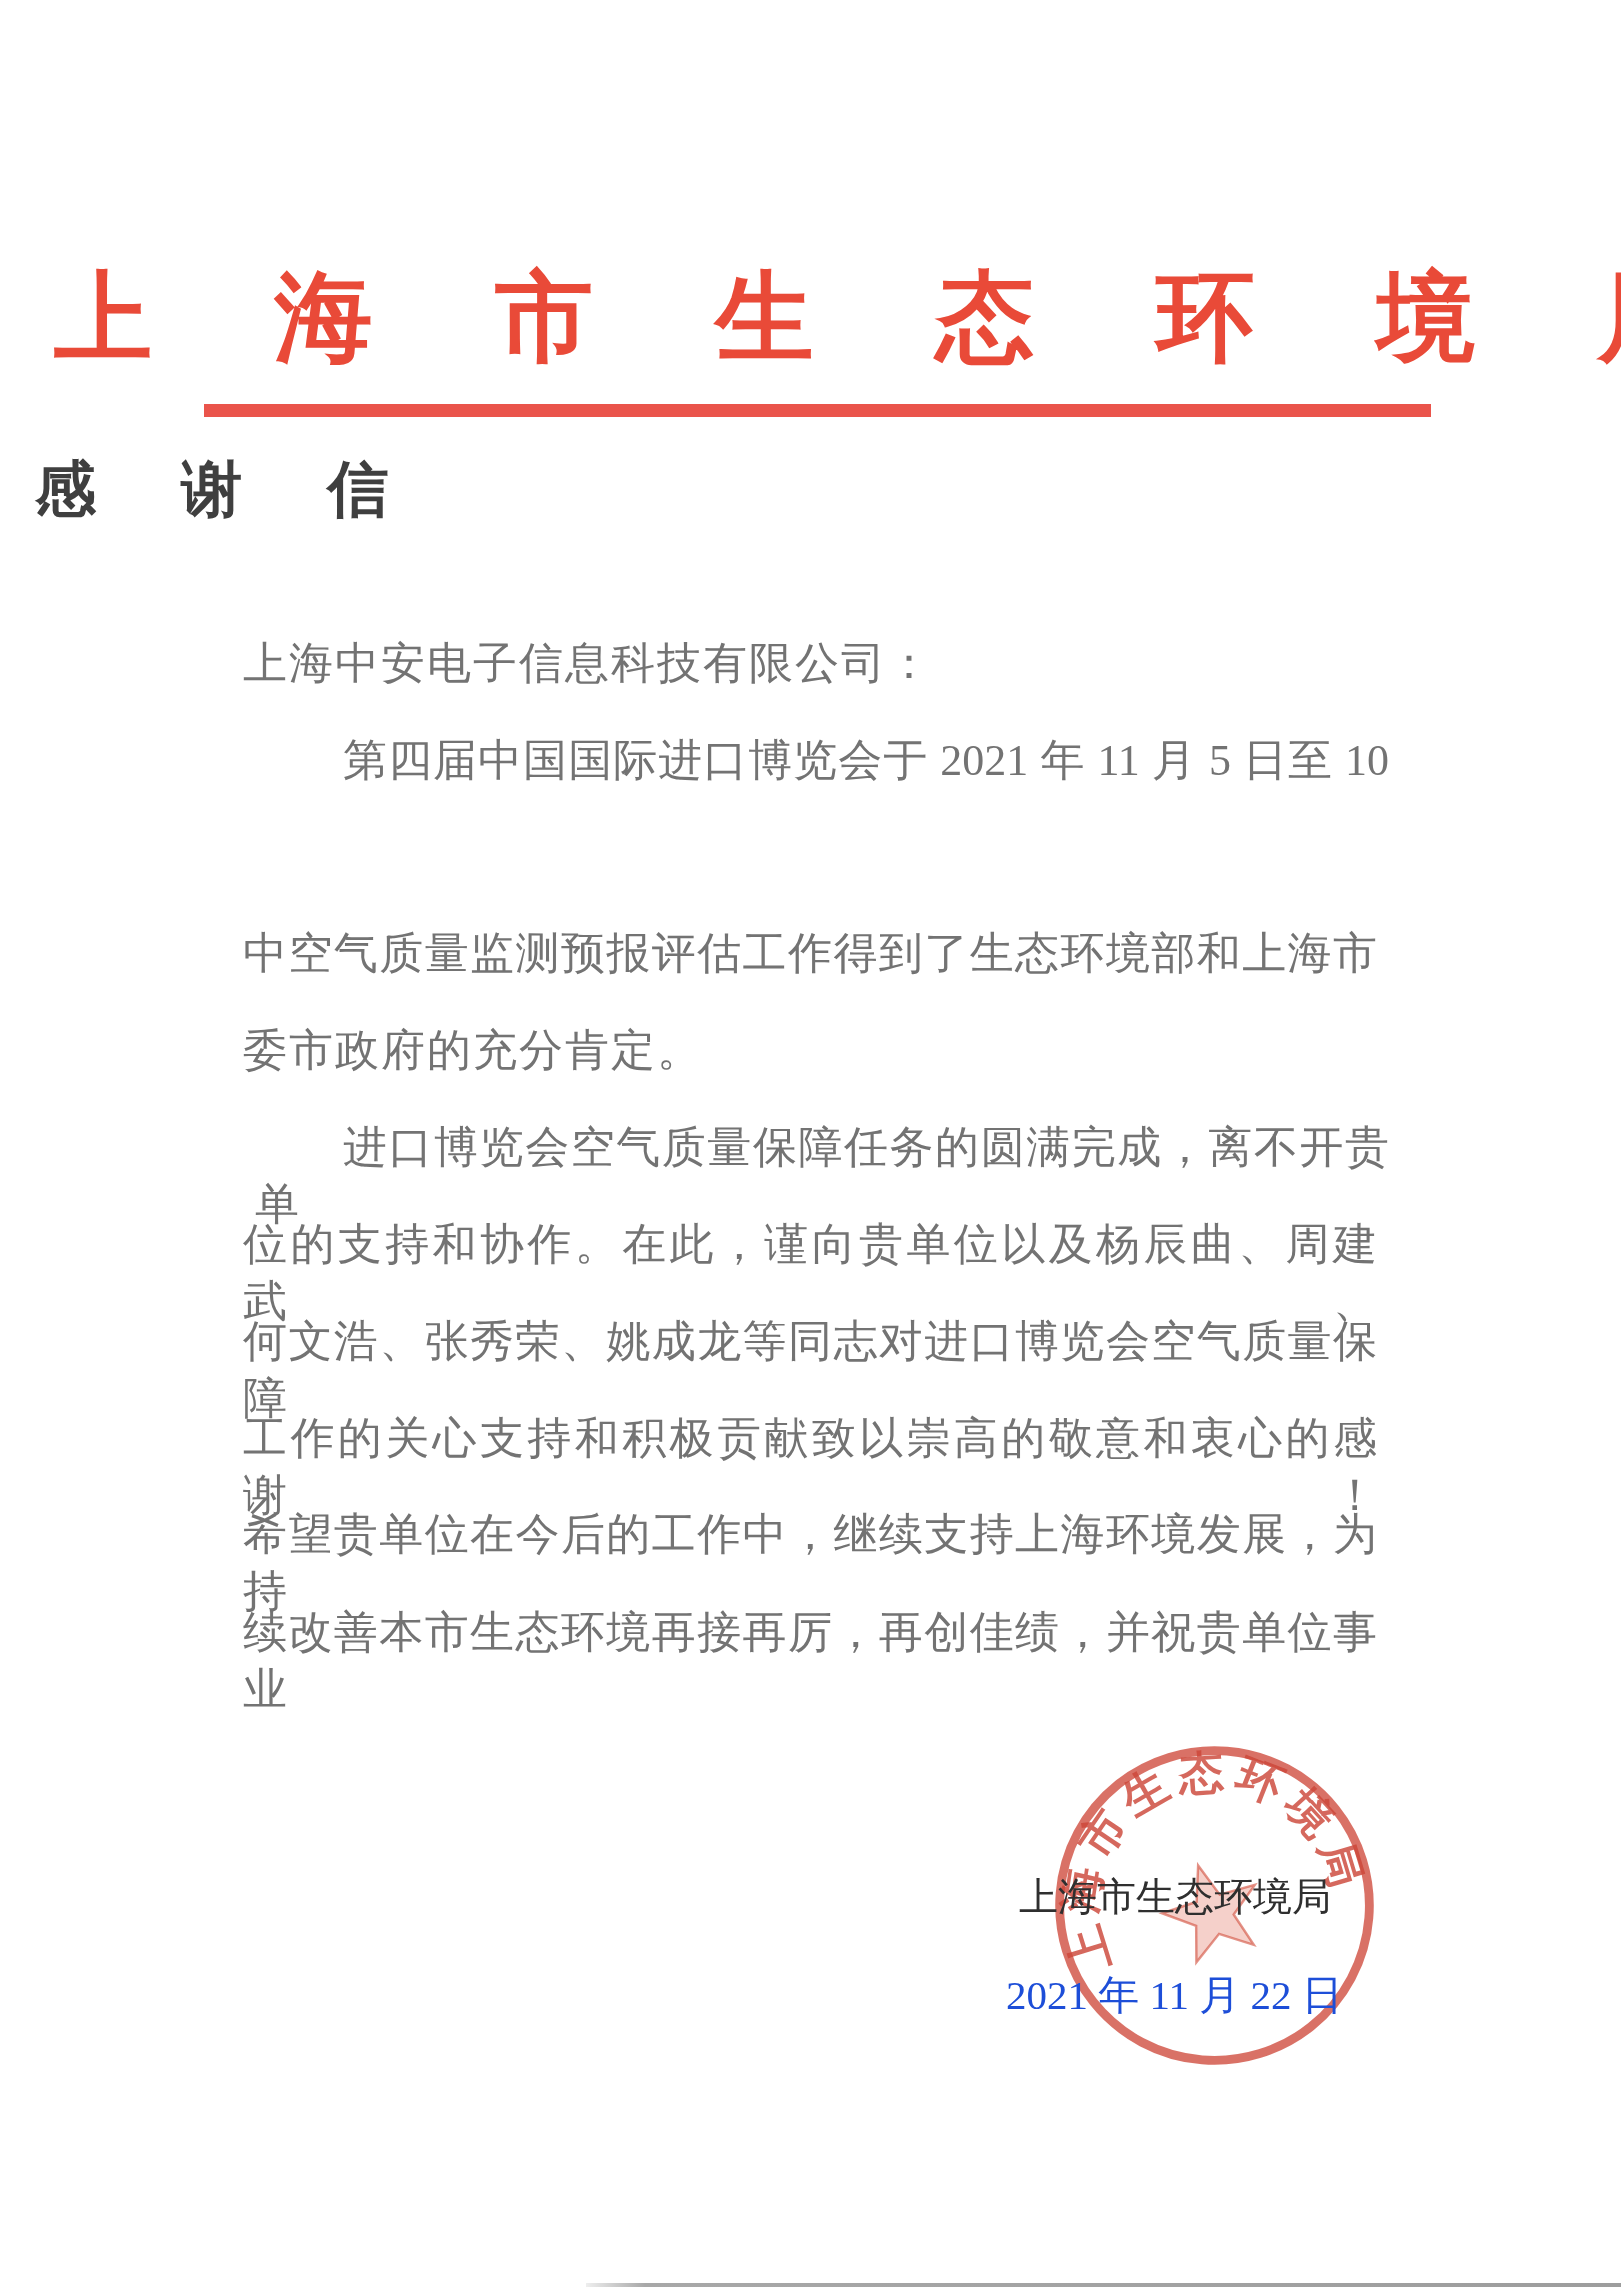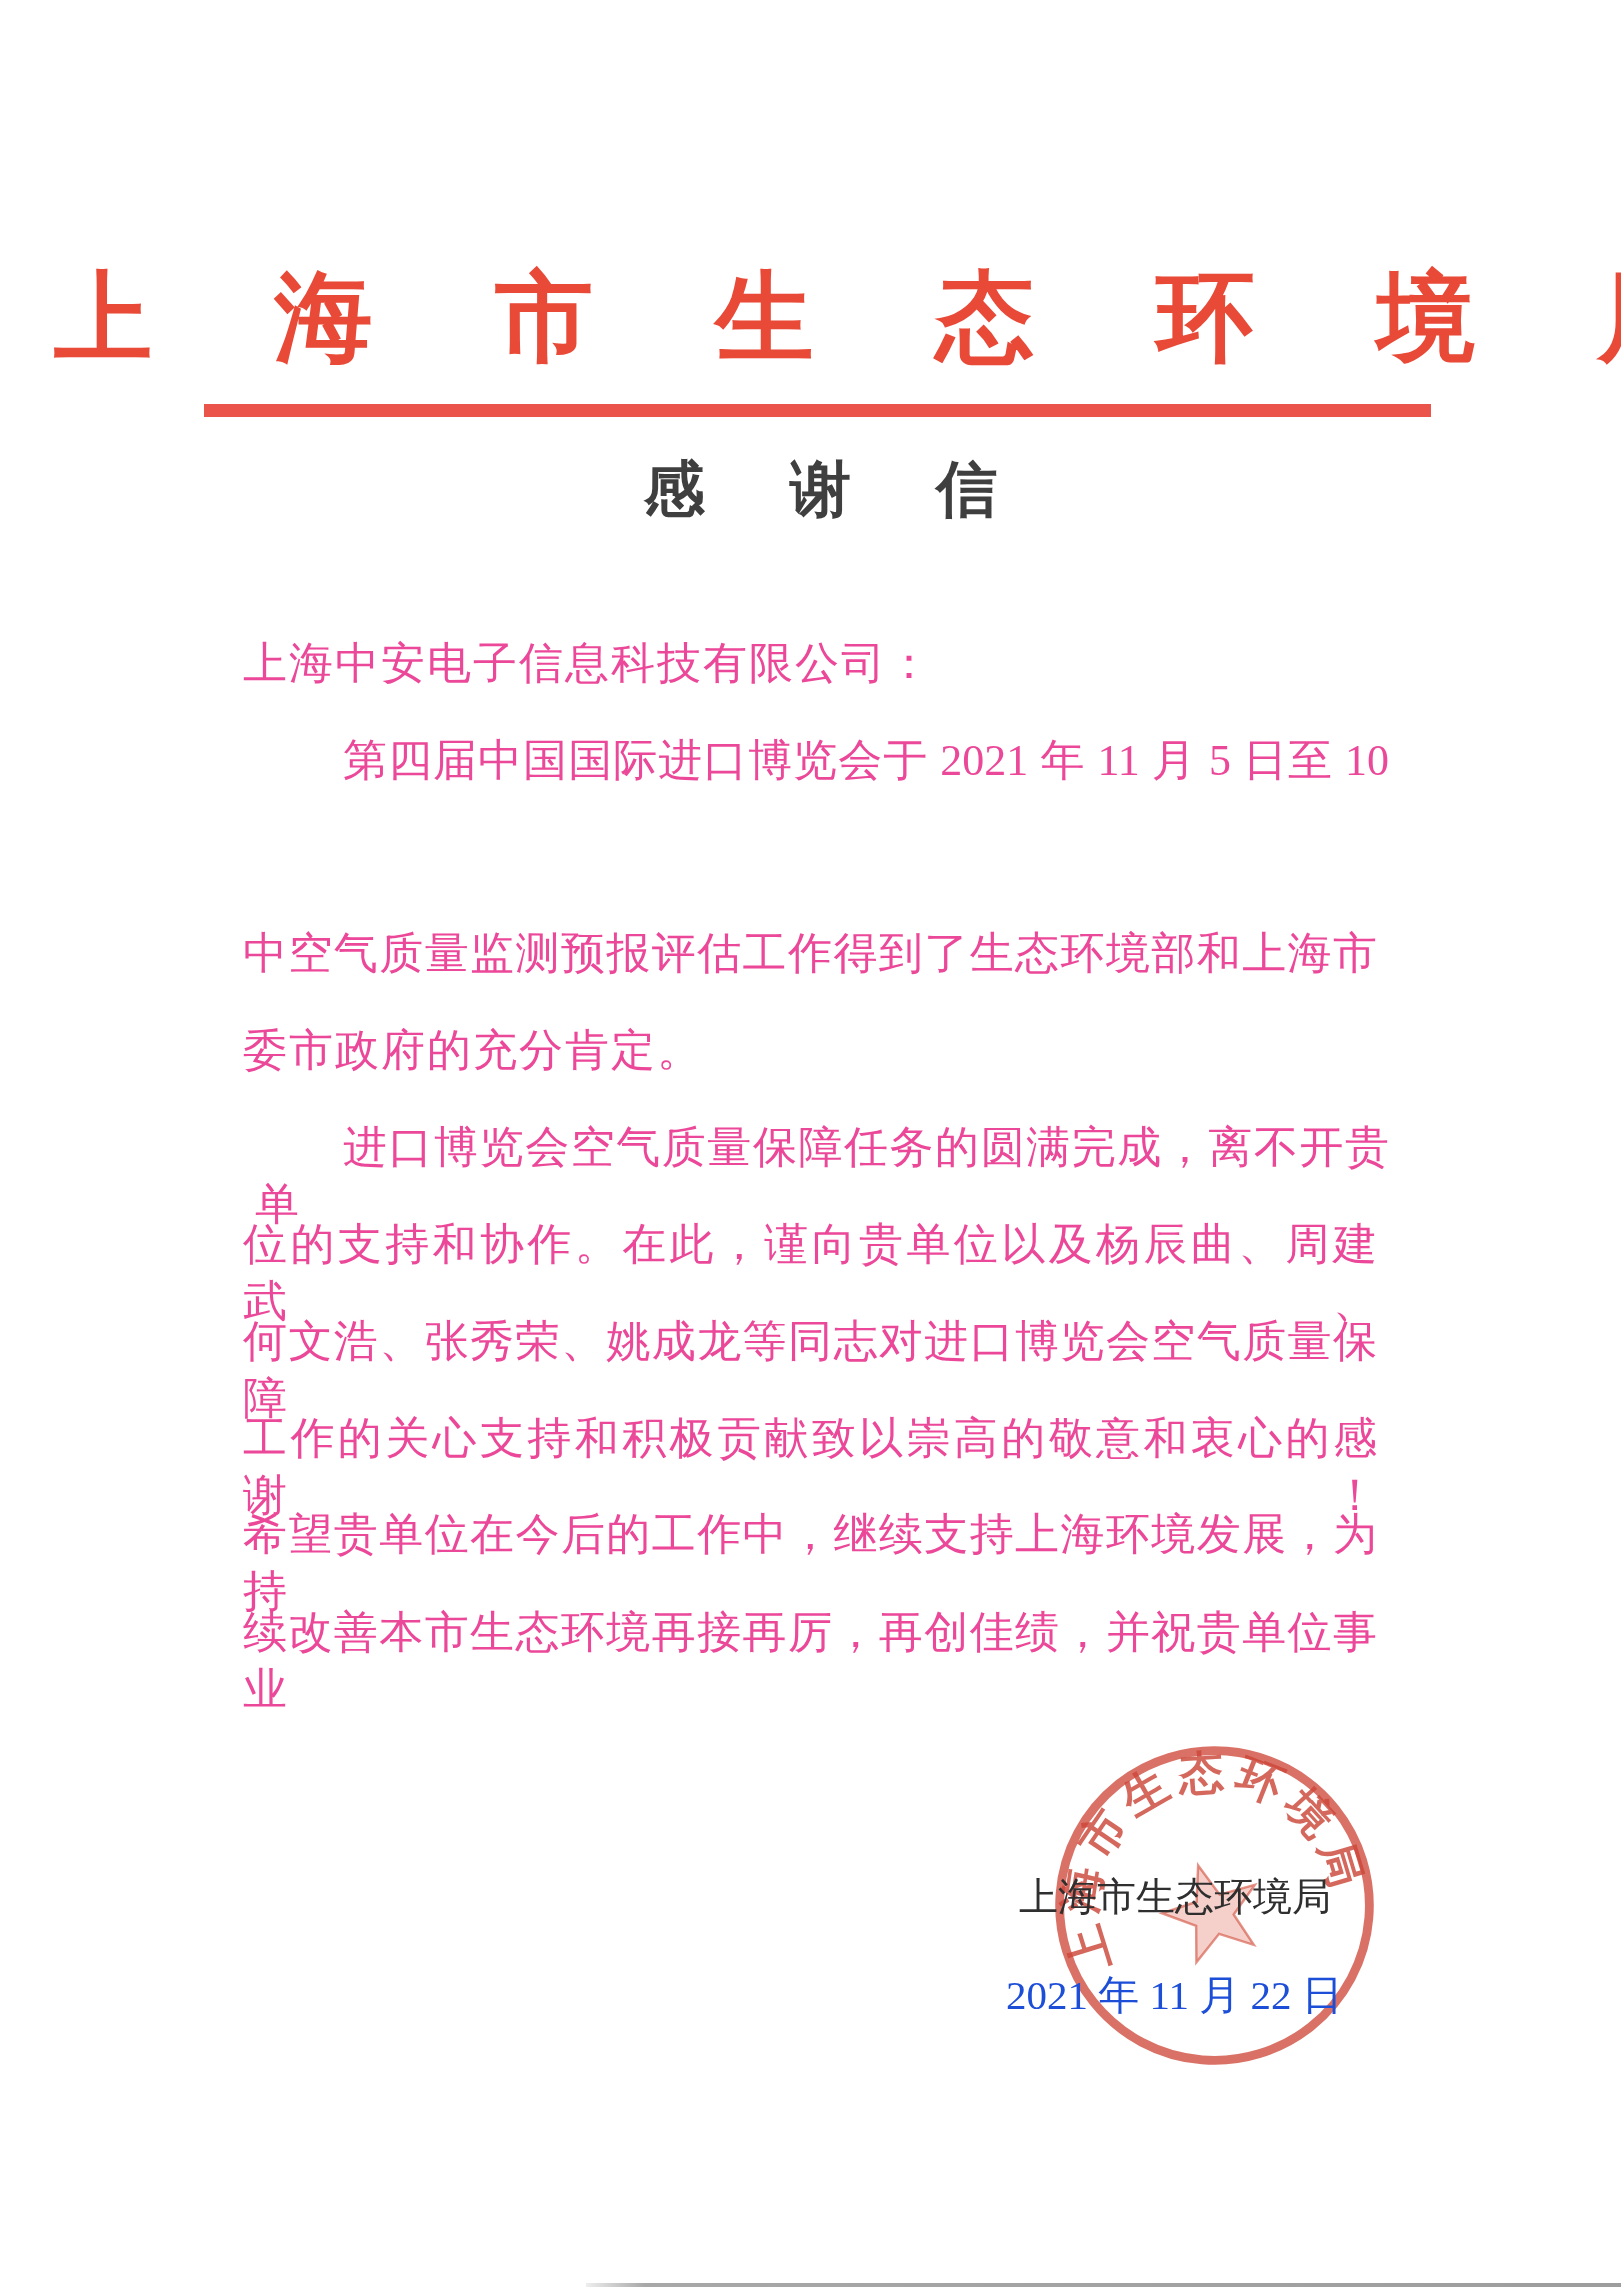--- a/index.html
+++ b/index.html
@@ -37,37 +37,37 @@
     width: 1227px;
     height: 12.7px;
     background: #ea544b;
   }
   
   .letter-title {
     position: absolute;
     top: 449px;
     left: 0;
     width: 100%;
-    text-align: center;
-    padding-left: 55px;
+    text-align: left;
+    padding-left: 35px;
     box-sizing: border-box;
     font-size: 61px;
     font-weight: bold;
     letter-spacing: 35px;
     color: #3f3f3f;
     white-space: nowrap;
   }
   
   .line {
     position: absolute;
     left: 243px;
     width: 1134px;
     height: 59px;
     font-size: 44px;
-    color: #ec4899;
+    color: #737373;
     text-align: justify;
     text-align-last: justify;
     white-space: normal;
     line-height: 57px;
   }
   .line.no-just {
     text-align: left;
     text-align-last: left;
     letter-spacing: 2px;
   }

